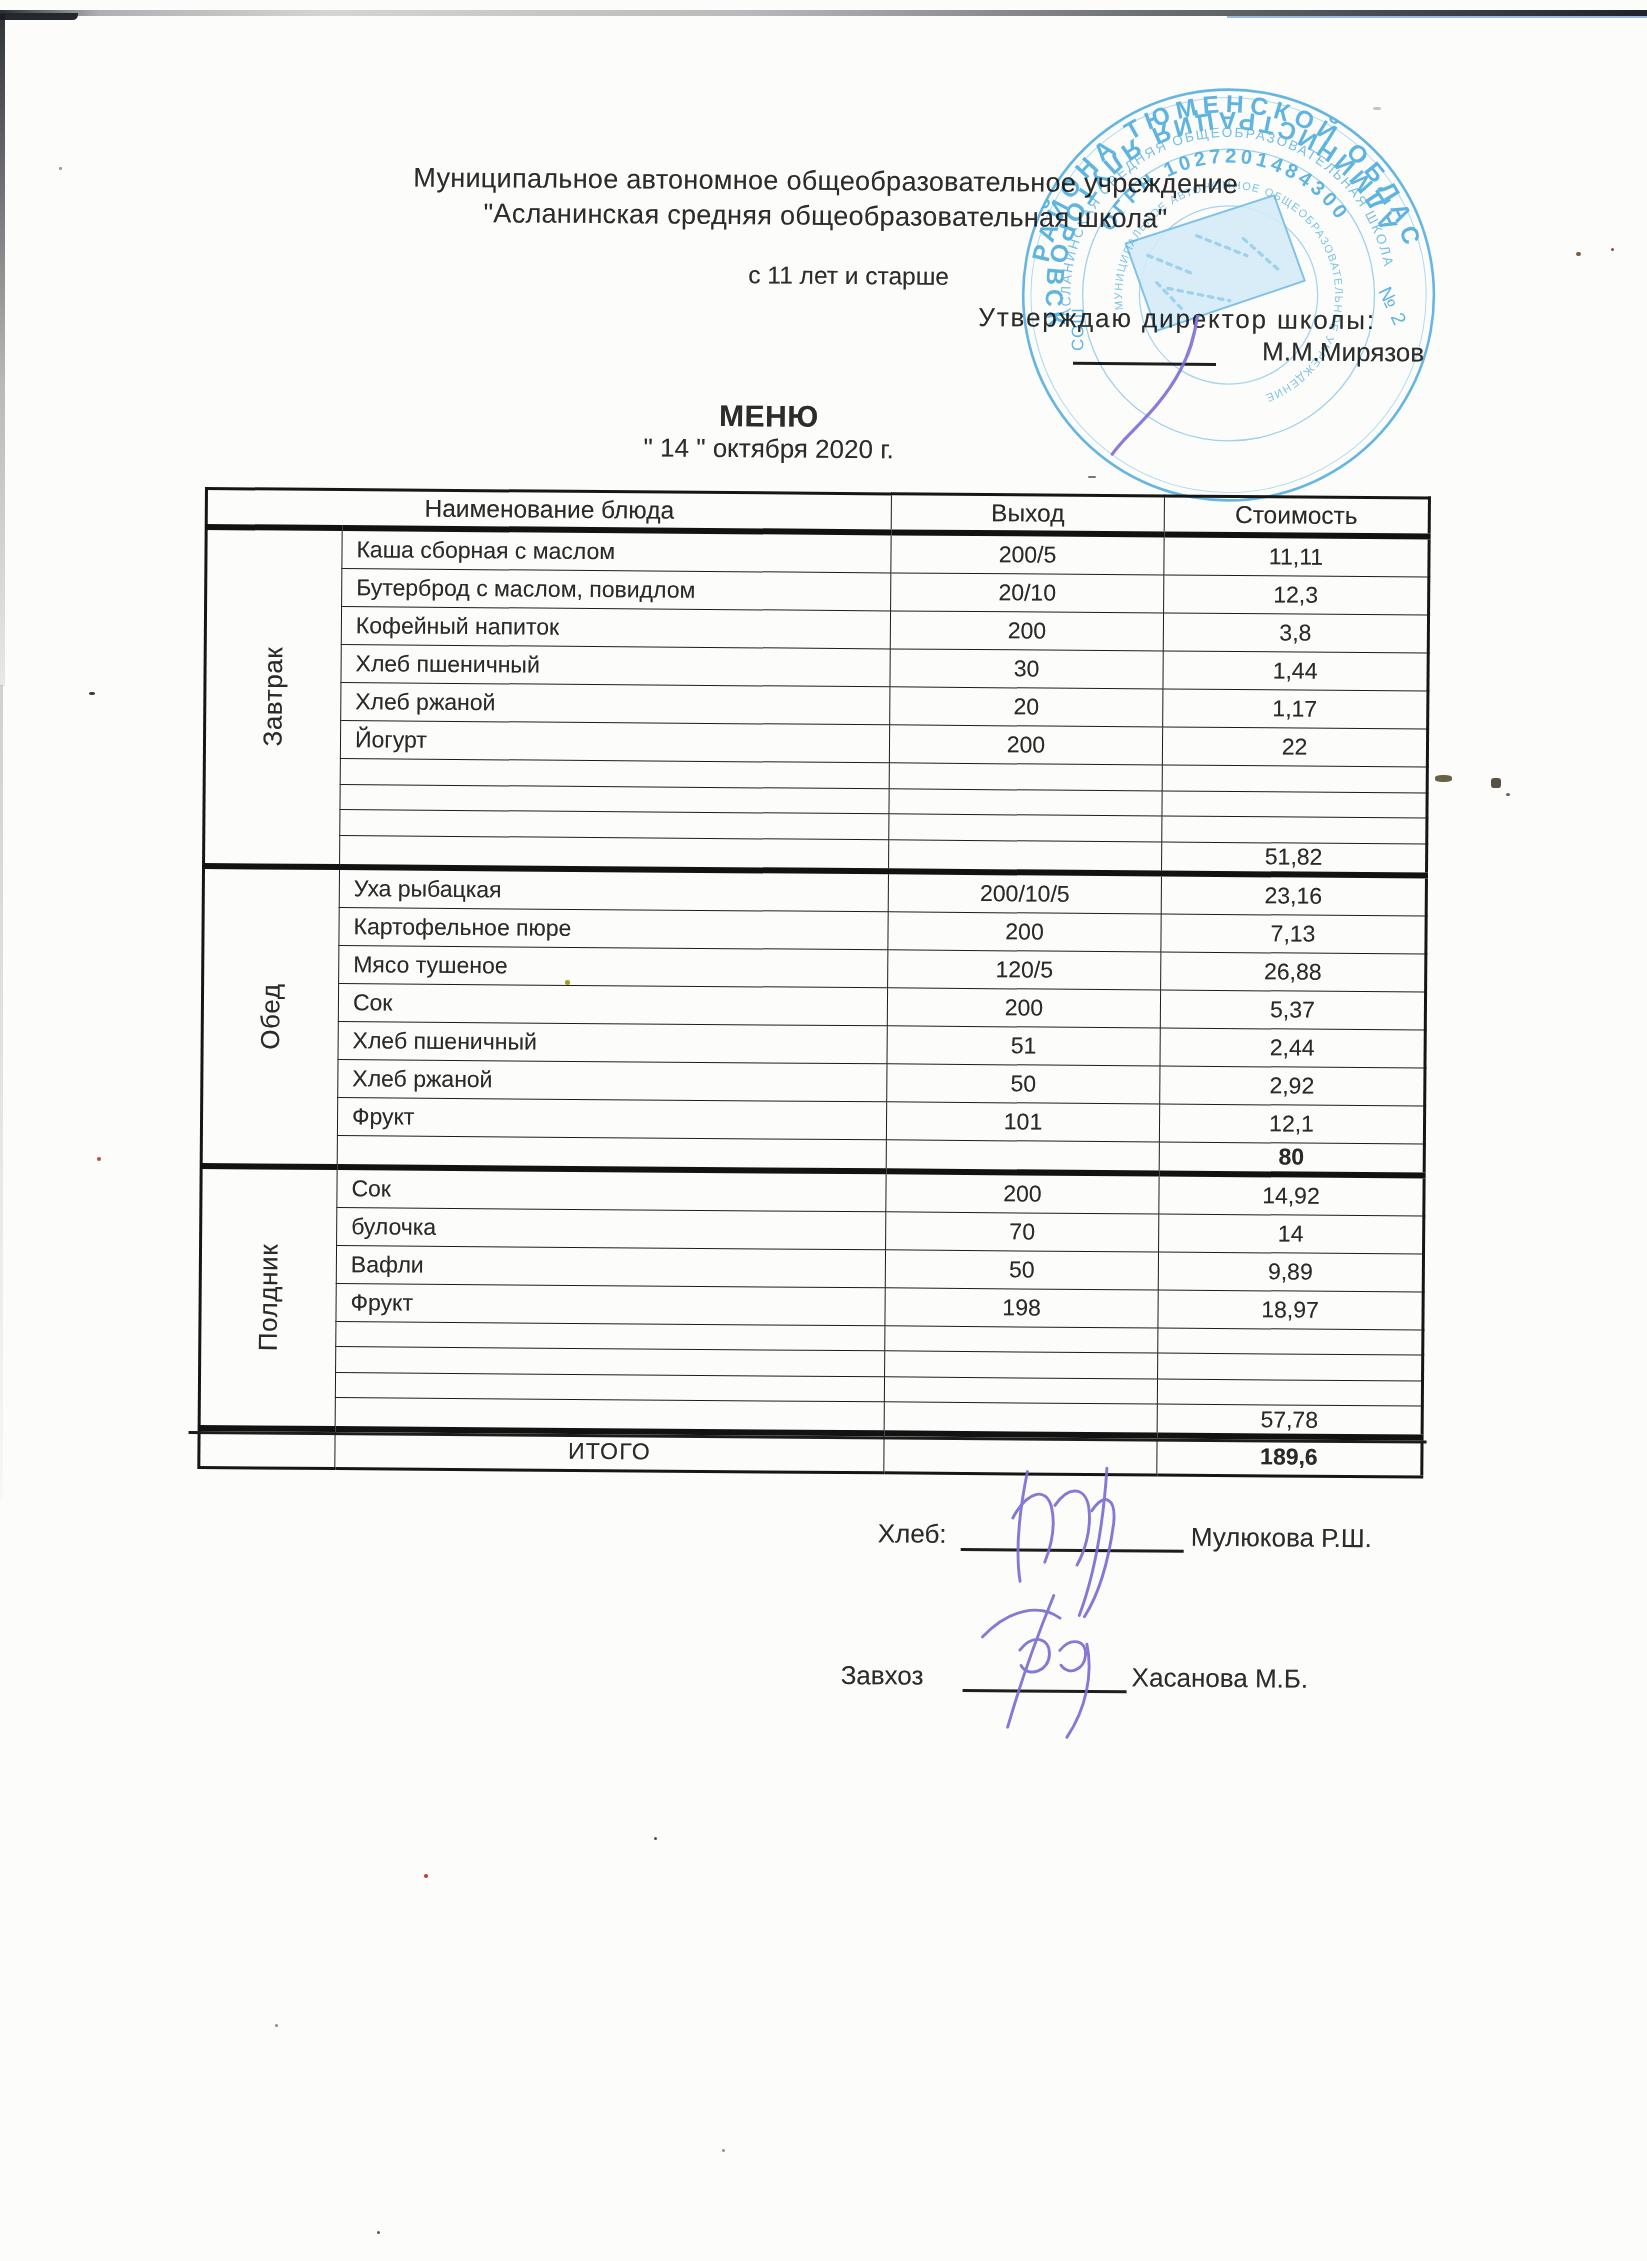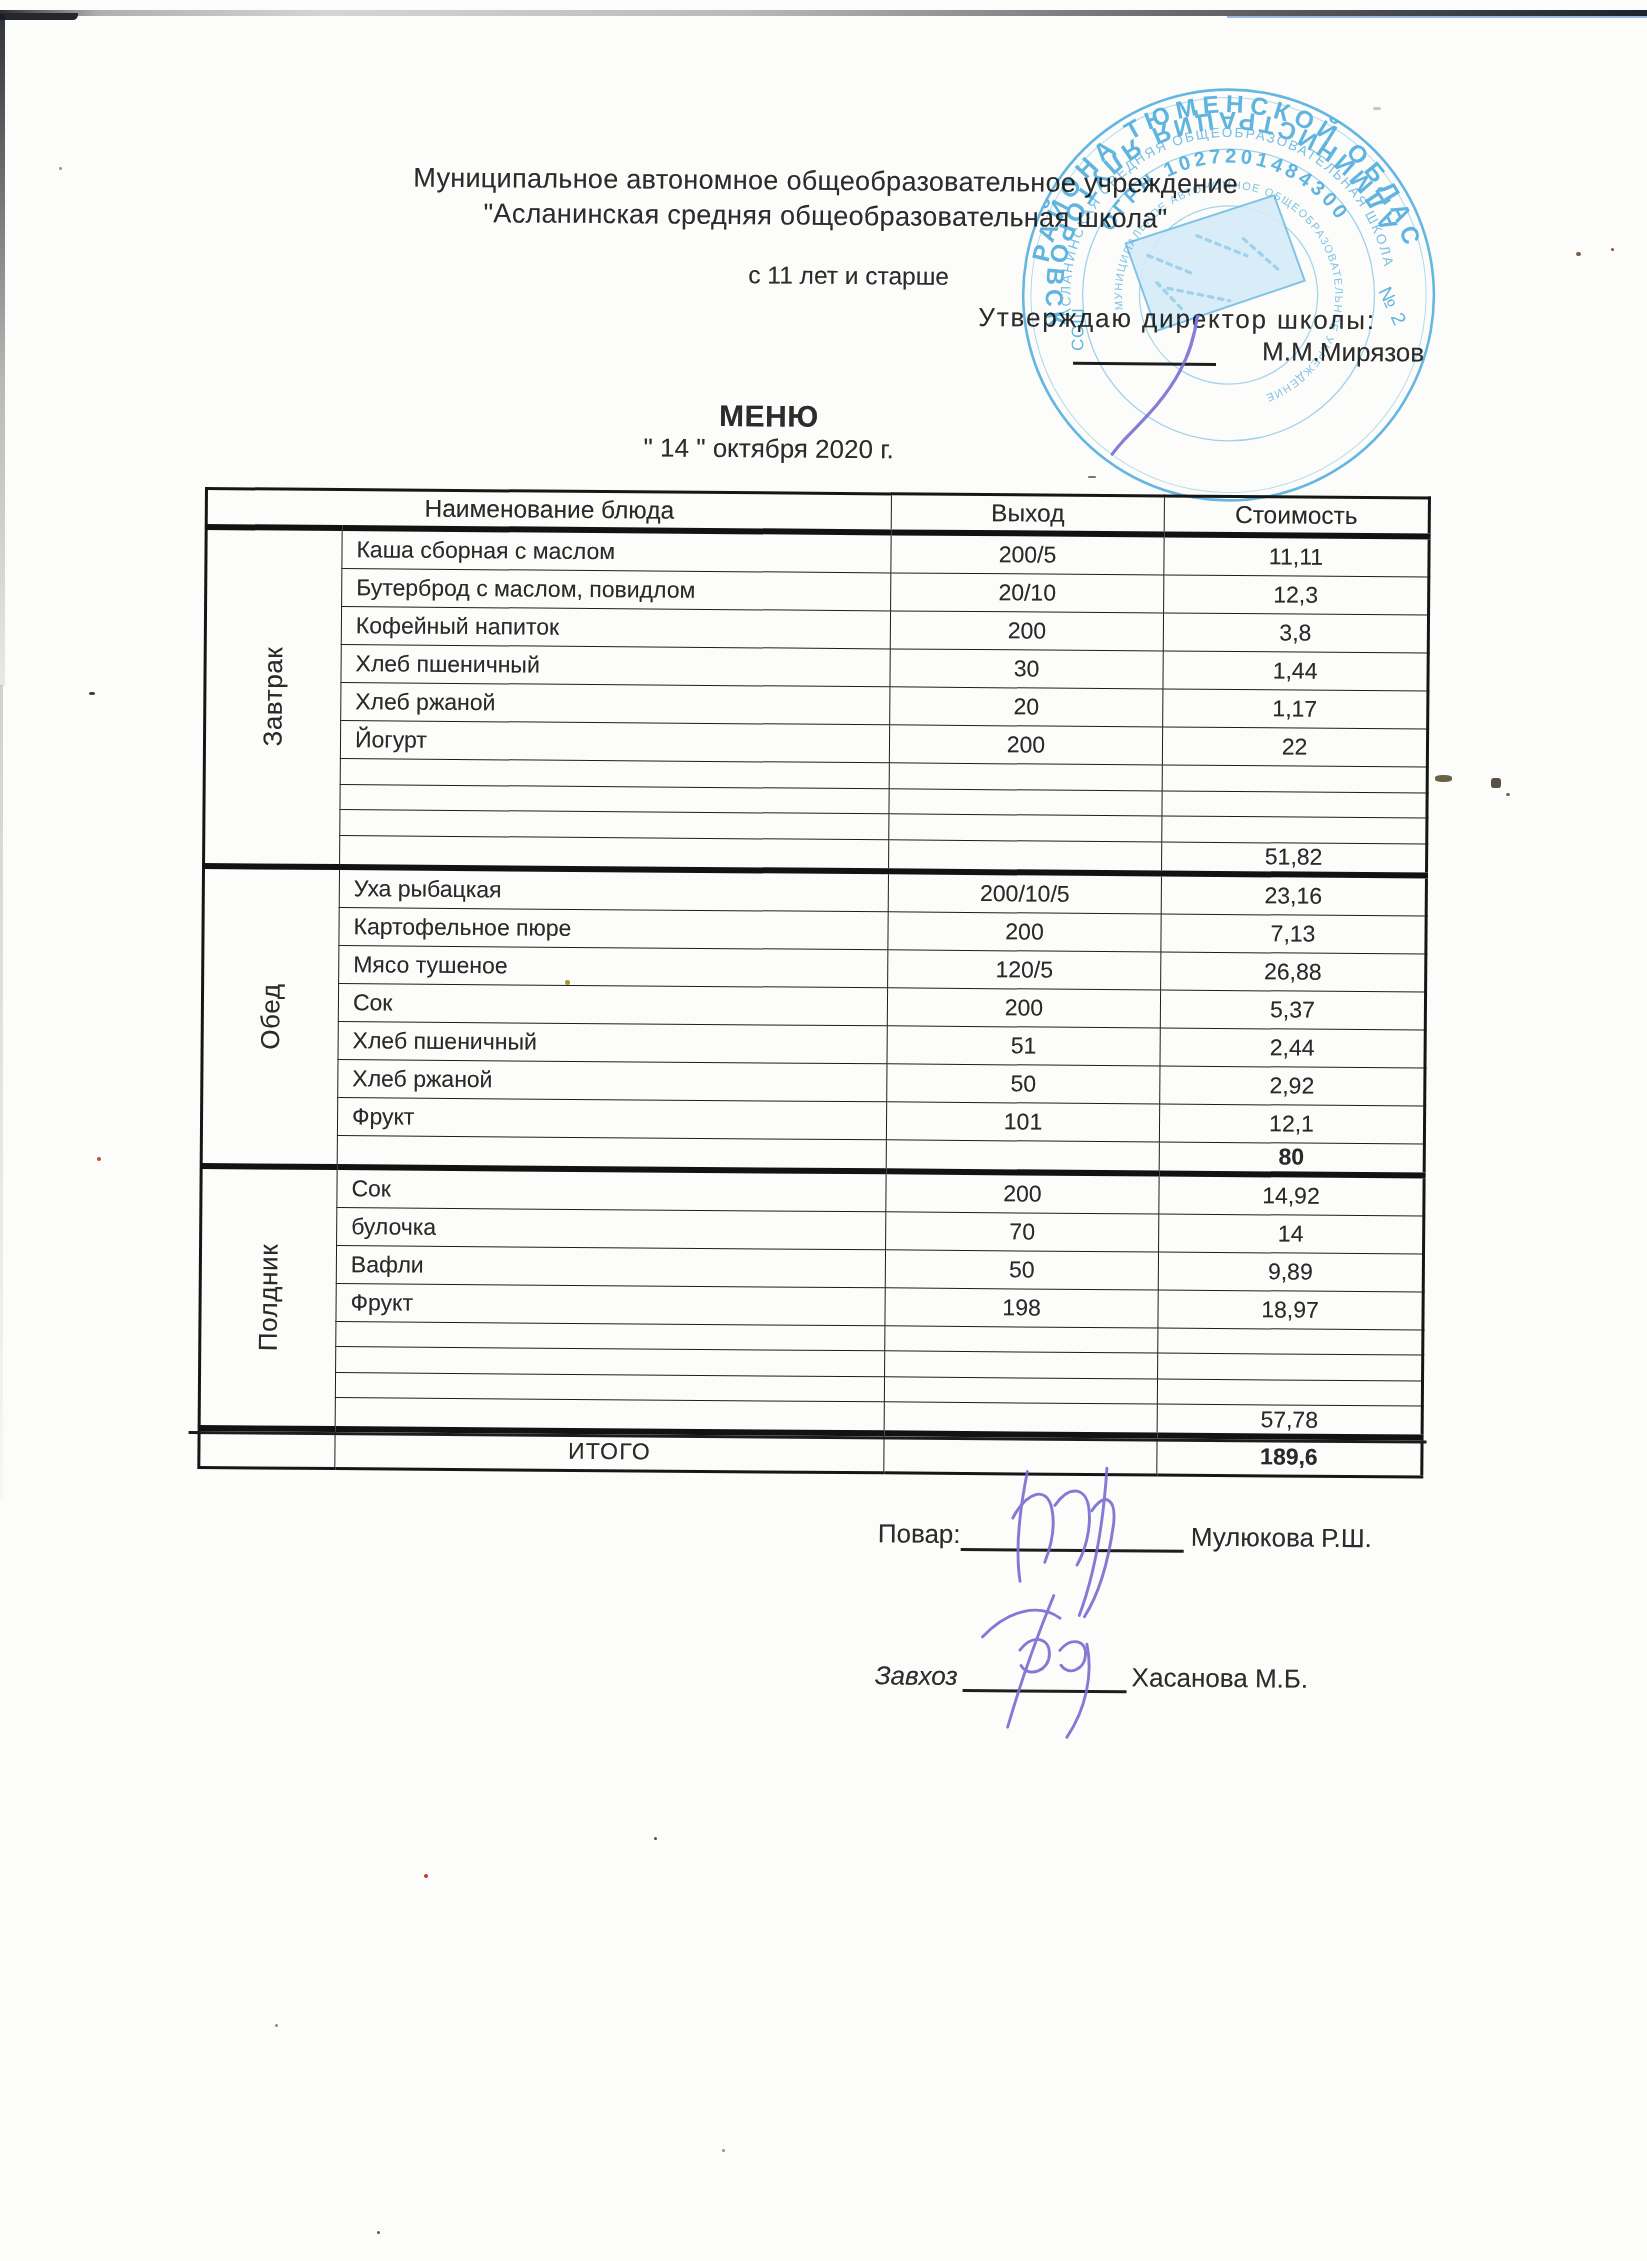--- a/index.html
+++ b/index.html
@@ -294,25 +294,25 @@
               <td class="sec-cell"></td>
               <td class="itogo">ИТОГО</td>
               <td class="num"></td>
               <td class="num bold">189,6</td>
             </tr>
           </tbody>
       </table>
     </div>
     <div class="table-bottom-line"></div>
 
-    <div class="txt t-name" style="left:886px;top:1513px;">Повар:</div>
+    <div class="txt t-name" style="left:886px;top:1513px;">Хлеб:</div>
     <div class="sig-underline" style="left:969px;top:1542px;width:223px;"></div>
     <div class="txt t-name" style="left:1199px;top:1514px;">Мулюкова Р.Ш.</div>
 
-    <div class="txt t-name" style="left:884px;top:1655px;font-style:italic;">Завхоз</div>
+    <div class="txt t-name" style="left:850px;top:1655px;">Завхоз</div>
     <div class="sig-underline" style="left:972px;top:1683px;width:164px;"></div>
     <div class="txt t-name" style="left:1141px;top:1655px;">Хасанова М.Б.</div>
 
     <svg class="sig1" viewBox="0 0 280 260">
       <g fill="none" stroke="#7a6ed2" stroke-width="4.5" stroke-linecap="round" opacity=".92">
         <path d="M 62,28 C 50,90 44,150 52,198"></path>
         <path d="M 40,100 C 62,58 92,50 100,84 C 106,110 100,142 90,168"></path>
         <path d="M 105,80 C 128,46 155,52 158,88 C 161,118 152,150 140,172"></path>
         <path d="M 162,88 C 182,58 200,68 196,108 C 188,170 172,220 152,252"></path>
         <path d="M 185,22 C 180,110 166,190 144,250"></path>

